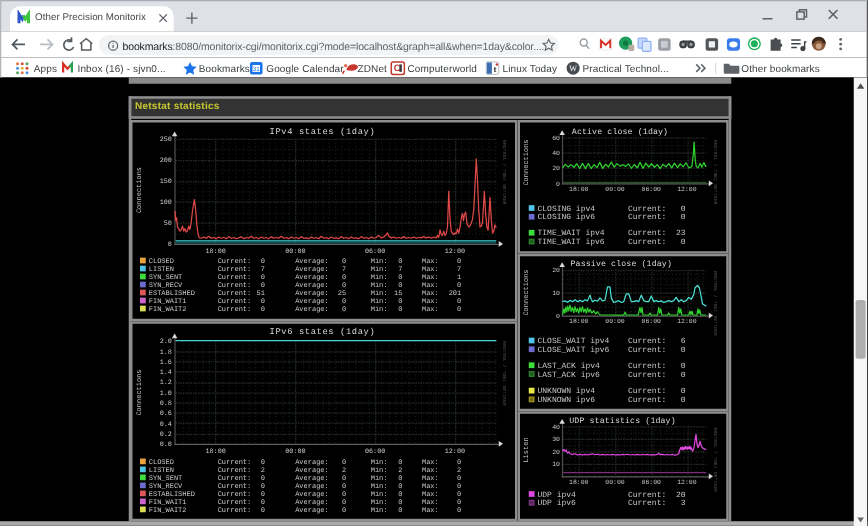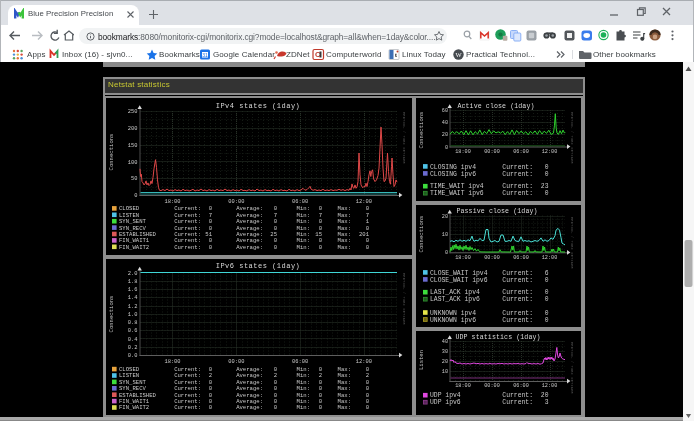--- a/index.html
+++ b/index.html
@@ -6,21 +6,21 @@
 </style></head><body>
 
 <div class="abs" style="left:0;top:0;width:1px;height:62px;background:#b2b5b9;z-index:5"></div>
 <div class="abs" style="left:693px;top:0;width:1px;height:62px;background:#b2b5b9;z-index:5"></div>
 <div class="abs" style="left:0;top:0;width:694px;height:25px;background:#dee1e6;border-top:1px solid #a9adb2"></div>
 <div class="abs" style="left:8px;top:5px;width:131px;height:20px;background:#fff;border-radius:8px 8px 0 0"></div>
 <svg class="abs" style="left:13px;top:8px" width="12" height="12" viewBox="0 0 12 12">
  <path d="M2.2 10.5 V3.2 L4.8 7.2 L6 4.4" stroke="#2f56c8" stroke-width="2.4" fill="none"></path>
  <path d="M5.8 4.4 L7.3 7.2 L9.8 3.2 V10.5" stroke="#3cc43c" stroke-width="2.4" fill="none"></path>
 </svg>
-<div class="abs" style="left:28px;top:9px;font-size:7.8px;color:#45494e;letter-spacing:0.05px">Blue Precision Precision</div>
+<div class="abs" style="left:28px;top:9px;font-size:7.8px;color:#45494e;letter-spacing:0.05px">Other Precision Monitorix</div>
 <svg class="abs" style="left:126px;top:10px" width="9" height="9" viewBox="0 0 9 9">
     <path d="M1.5 1.5 L7.5 7.5 M7.5 1.5 L1.5 7.5" stroke="#5f6368" stroke-width="1.1"></path>
   </svg>
 <svg class="abs" style="left:148px;top:9px" width="11" height="11" viewBox="0 0 11 11">
     <path d="M5.5 1 V10 M1 5.5 H10" stroke="#5f6368" stroke-width="1.1"></path>
   </svg>
 
 <svg class="abs" style="left:608px;top:6px" width="70" height="12" viewBox="0 0 70 12">
  <path d="M2 9 H10" stroke="#5f6368" stroke-width="1.3"></path>
  <path d="M31.5 3.5 V1.8 H37.2 V7.5 H35.5" fill="none" stroke="#5f6368" stroke-width="1.2"></path>
@@ -140,21 +140,21 @@
   <text x="402" y="11.3">Linux Today</text>
   <text x="466" y="11.3">Practical Technol...</text>
   <text x="593" y="11.3">Other bookmarks</text>
  </g>
 </svg>
 
 <div class="abs" style="left:0;top:62px;width:694px;height:359px;background:#000"></div>
 <div class="abs" style="left:103px;top:62px;width:482px;height:4.5px;background:#8a8a8a"></div>
 
 <div class="abs" style="left:103px;top:77px;width:482px;height:18px;background:#333333;border:2px solid #8e8e8e"></div>
-<div class="abs" style="left:108px;top:79.8px;font-size:8px;font-weight:normal;color:#c8c832;letter-spacing:0.2px">Netstat statistics</div>
+<div class="abs" style="left:108px;top:79.8px;font-size:8px;font-weight:bold;color:#c8c832;letter-spacing:0.2px">Netstat statistics</div>
 <div class="abs" style="left:102.5px;top:77px;width:2px;height:339.5px;background:#8e8e8e"></div>
 <div class="abs" style="left:583px;top:77px;width:2px;height:339.5px;background:#8e8e8e"></div>
 <div class="abs" style="left:104px;top:95.5px;width:310px;height:161px;border:2px solid #8e8e8e;background:#000"></div>
 <div class="abs" style="left:104px;top:256.5px;width:310px;height:160px;border:2px solid #8e8e8e;background:#000"></div>
 <div class="abs" style="left:414px;top:95.5px;width:169px;height:107px;border:2px solid #8e8e8e;background:#000"></div>
 <div class="abs" style="left:414px;top:202.5px;width:169px;height:126px;border:2px solid #8e8e8e;background:#000"></div>
 <div class="abs" style="left:414px;top:328.5px;width:169px;height:88px;border:2px solid #8e8e8e;background:#000"></div>
 
 <svg class="abs" style="left:0;top:0" width="694" height="421" viewBox="0 0 694 421">
 <line x1="146.5" y1="111.0" x2="146.5" y2="195.0" stroke="#141a14" stroke-width="1" stroke-dasharray="1,2"></line>

